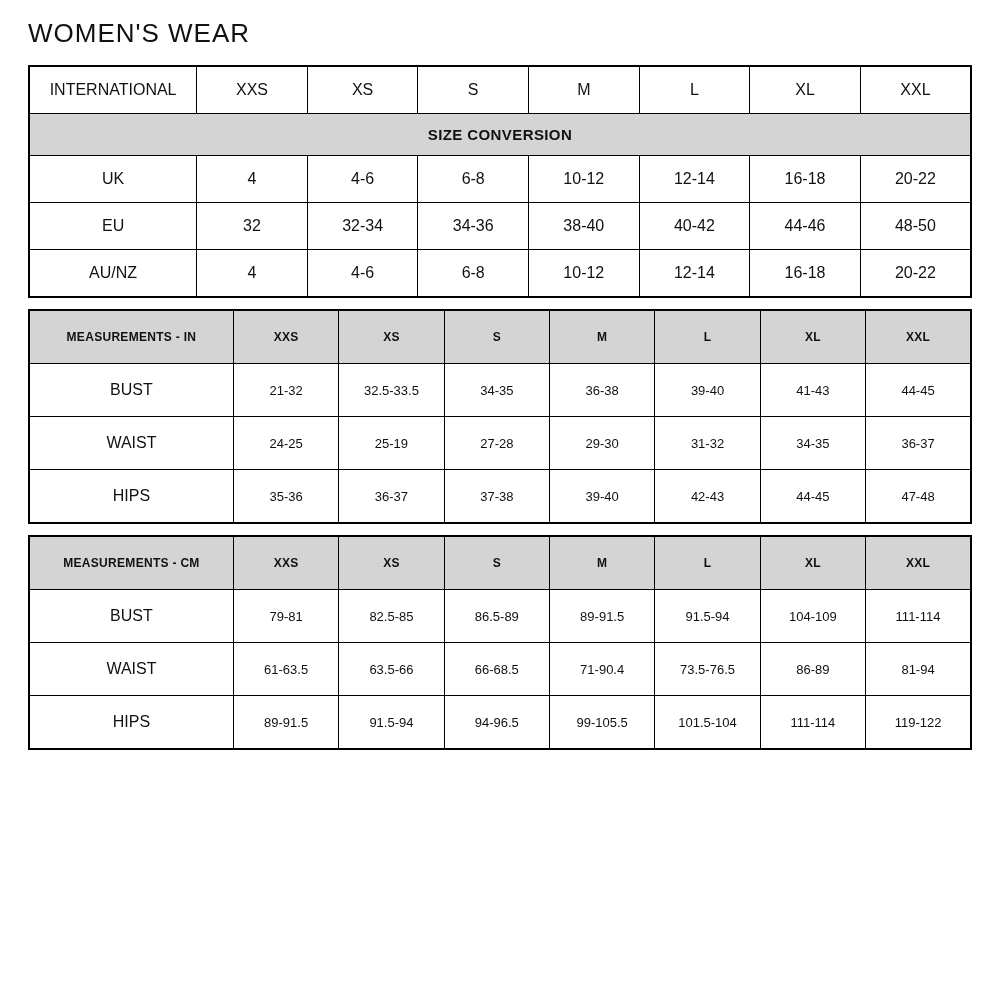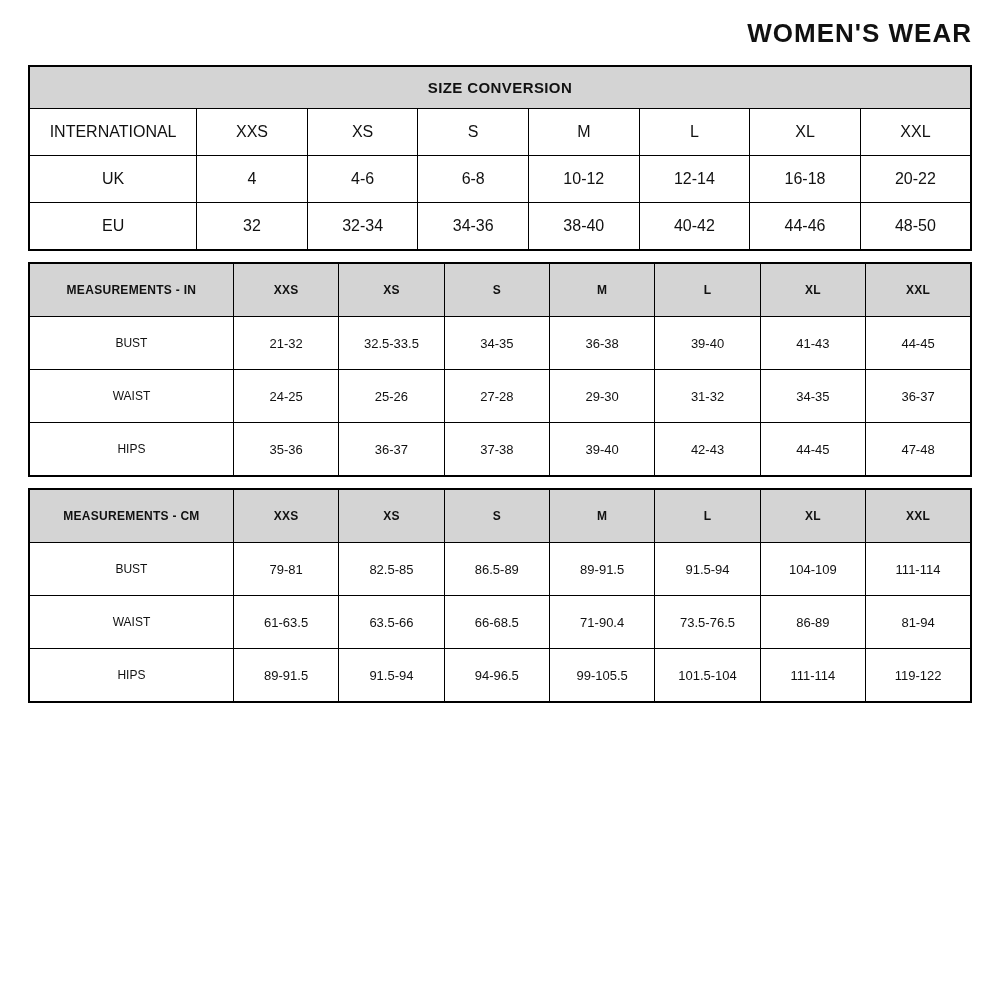--- a/index.html
+++ b/index.html
@@ -8,23 +8,23 @@
     background: #ffffff;
     font-family: "Liberation Sans", sans-serif;
     color: #111111;
   }
   .page {
     width: 1000px;
     box-sizing: border-box;
     padding: 12px 28px 16px 28px;
   }
   .page-title {
-    text-align: right;
+    text-align: left;
     font-size: 26px;
-    font-weight: 700;
+    font-weight: 400;
     letter-spacing: 1px;
     margin: 6px 0 16px 0;
   }
   table {
     width: 100%;
     border-collapse: collapse;
     table-layout: fixed;
   }
   .tbl {
     border: 2px solid #000000;
@@ -67,21 +67,21 @@
     font-weight: 700;
     font-size: 12px;
     letter-spacing: 0.3px;
     height: 52px;
   }
   .measurements td {
     font-size: 13px;
     height: 52px;
   }
   .measurements td.row-label {
-    font-size: 12px;
+    font-size: 16px;
     margin-left: 20px;
   }
 </style>
 </head>
 <body>
 
 <div class="page">
 
   <div class="page-title">WOMEN'S WEAR</div>
 
@@ -90,33 +90,33 @@
       <col class="c-label">
         <col>
         <col>
         <col>
         <col>
         <col>
         <col>
         <col>
     </colgroup>
     <thead>
-      <tr>
-        <th colspan="8" class="title-bar">SIZE CONVERSION</th>
-      </tr>
       <tr>
         <th class="hdr-plain">INTERNATIONAL</th>
         <th class="hdr-plain">XXS</th>
         <th class="hdr-plain">XS</th>
         <th class="hdr-plain">S</th>
         <th class="hdr-plain">M</th>
         <th class="hdr-plain">L</th>
         <th class="hdr-plain">XL</th>
         <th class="hdr-plain">XXL</th>
       </tr>
+      <tr>
+        <th colspan="8" class="title-bar">SIZE CONVERSION</th>
+      </tr>
     </thead>
     <tbody>
         <tr>
           <td class="row-label">UK</td>
           <td>4</td>
           <td>4-6</td>
           <td>6-8</td>
           <td>10-12</td>
           <td>12-14</td>
           <td>16-18</td>
@@ -125,20 +125,30 @@
         <tr>
           <td class="row-label">EU</td>
           <td>32</td>
           <td>32-34</td>
           <td>34-36</td>
           <td>38-40</td>
           <td>40-42</td>
           <td>44-46</td>
           <td>48-50</td>
         </tr>
+        <tr>
+          <td class="row-label">AU/NZ</td>
+          <td>4</td>
+          <td>4-6</td>
+          <td>6-8</td>
+          <td>10-12</td>
+          <td>12-14</td>
+          <td>16-18</td>
+          <td>20-22</td>
+        </tr>
       </tbody>
   </table>
 
   <table class="tbl measurements">
     <colgroup>
       <col class="m-label">
         <col>
         <col>
         <col>
         <col>
@@ -165,21 +175,21 @@
           <td>32.5-33.5</td>
           <td>34-35</td>
           <td>36-38</td>
           <td>39-40</td>
           <td>41-43</td>
           <td>44-45</td>
         </tr>
         <tr>
           <td class="row-label">WAIST</td>
           <td>24-25</td>
-          <td>25-26</td>
+          <td>25-19</td>
           <td>27-28</td>
           <td>29-30</td>
           <td>31-32</td>
           <td>34-35</td>
           <td>36-37</td>
         </tr>
         <tr>
           <td class="row-label">HIPS</td>
           <td>35-36</td>
           <td>36-37</td>

